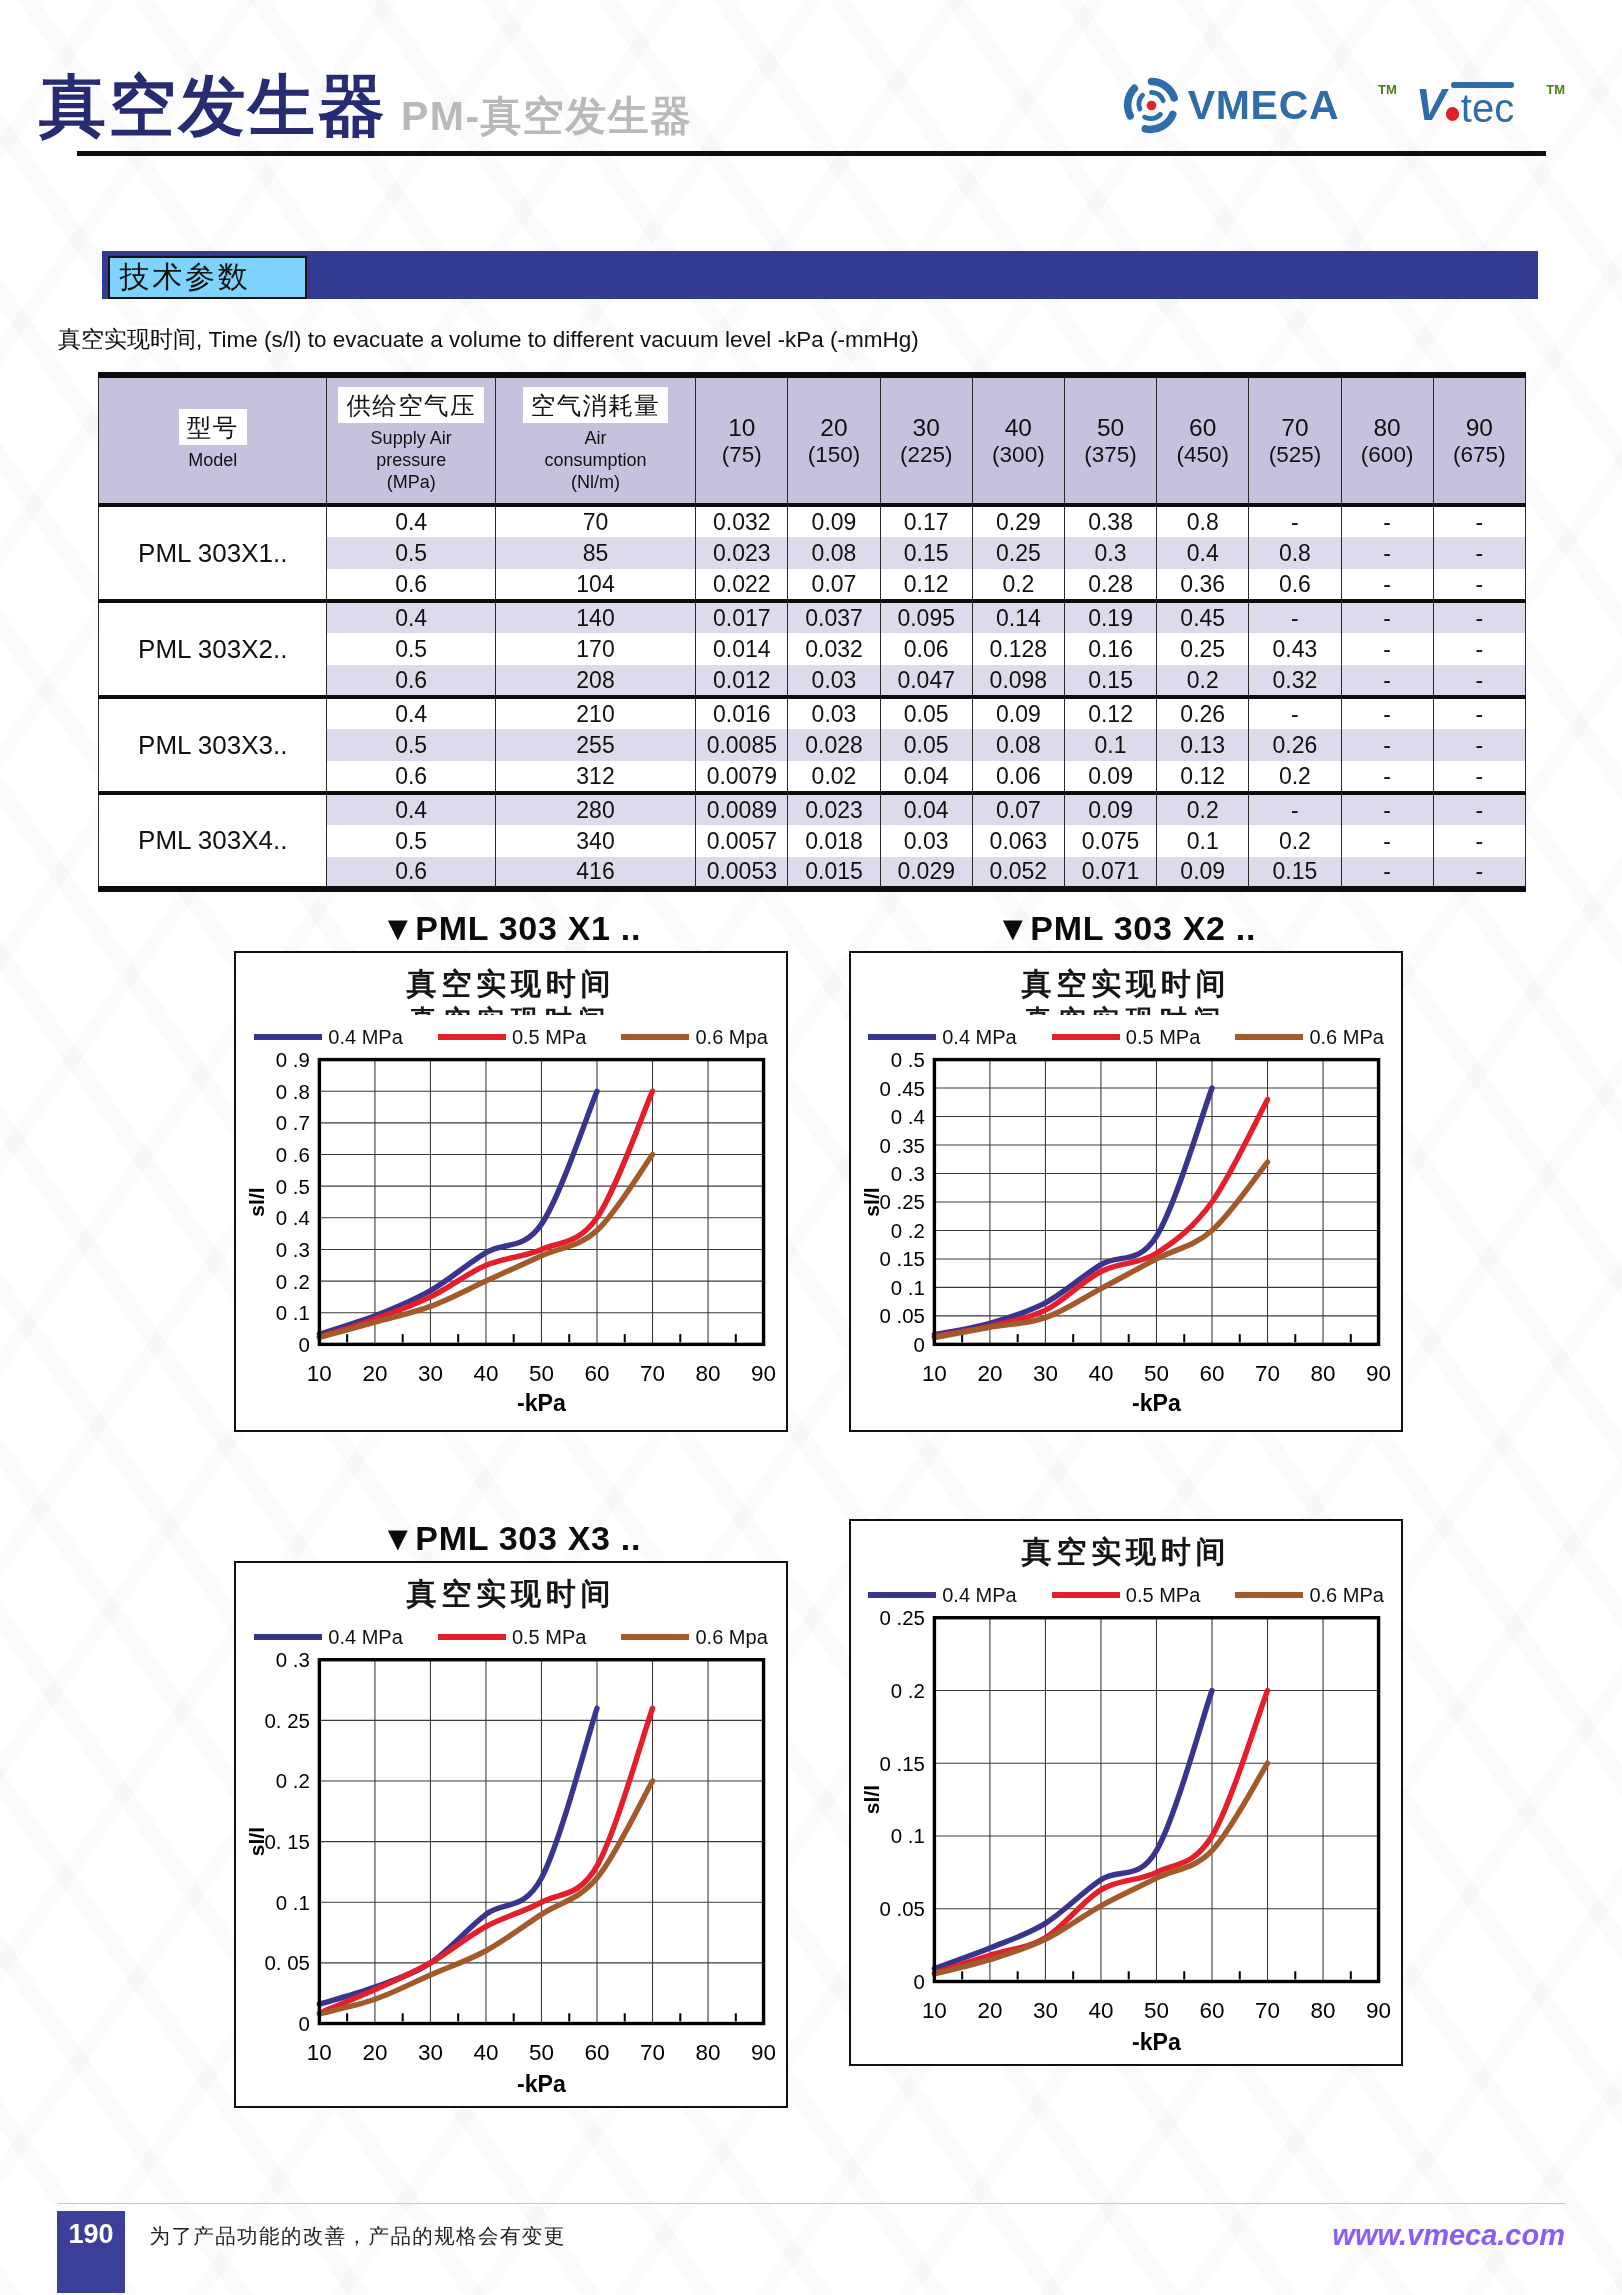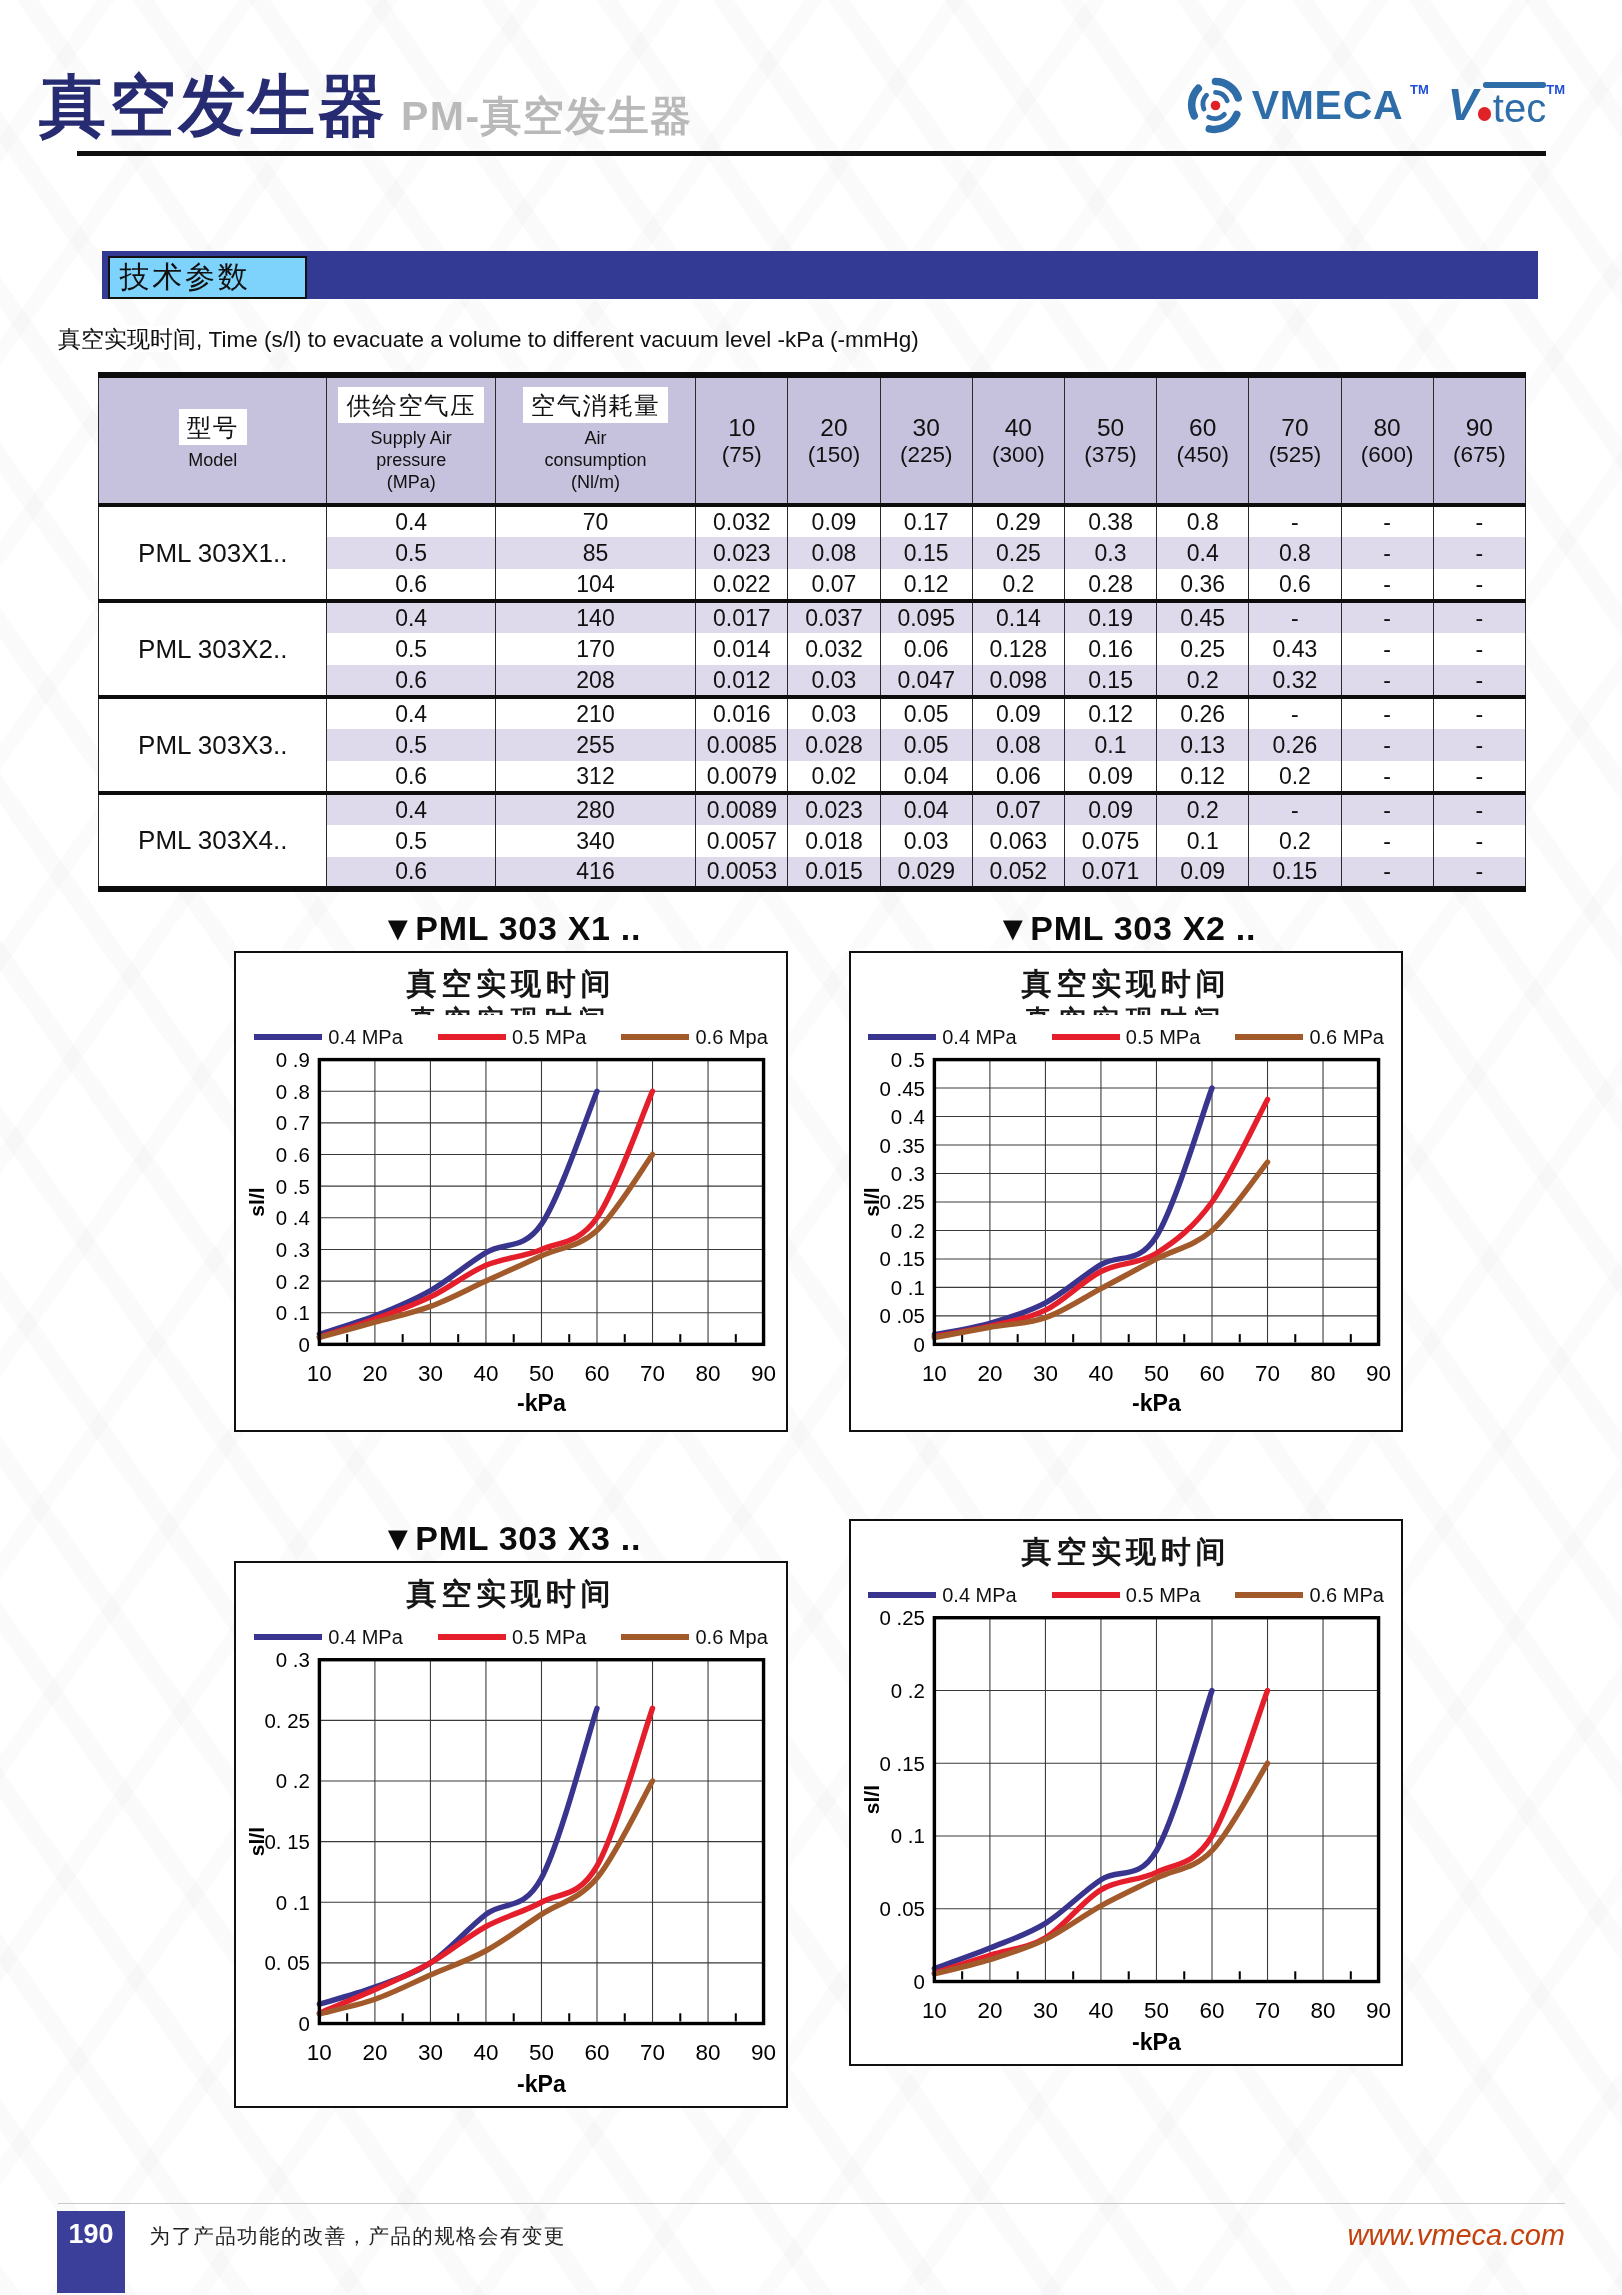--- a/index.html
+++ b/index.html
@@ -15,21 +15,21 @@
   }
   .content{padding:0 58px;position:relative;}
 
   
   .header{display:flex;align-items:flex-end;padding-top:72px;margin-left:-19px;}
   .page-title{font-family:"DejaVu Serif","Liberation Serif",serif;font-size:67px;font-weight:bold;color:#272b72;line-height:1;letter-spacing:2.7px;}
   .page-subtitle{font-size:41px;color:#b9b9b9;margin-left:13.6px;line-height:1.1;letter-spacing:1.4px;font-weight:600;}
   .logos{margin-left:auto;display:flex;align-items:center;gap:19px;padding-bottom:4.1px;text-align:center;}
   .vmeca{display:flex;align-items:center;gap:6.8px;}
   .vmeca-text{font-size:41px;font-weight:800;color:#2e6da8;letter-spacing:0.7px;}
-  .tm{font-size:13px;font-weight:700;color:#1d4ed8;vertical-align:super;position:relative;top:-16.4px;}
+  .tm{font-size:13px;font-weight:700;color:#4d7c0f;vertical-align:super;position:relative;top:-16.4px;margin-left:32px;}
   .vtec{position:relative;display:flex;align-items:center;}
   .vtec-v{font-size:45px;font-weight:800;color:#2e6da8;font-style:italic;}
   .vtec-dot{width:13.6px;height:13.6px;border-radius:50%;background:#e02127;margin:17.7px 1.4px 0 0;}
   .vtec-tec{font-size:40px;font-weight:400;color:#2e6da8;position:relative;padding-top:5.5px;}
   .vtec-bar{position:absolute;top:1.4px;left:-9.5px;right:0;height:6.8px;background:#2e6da8;border-radius:2.7px;}
   .rule{height:4.8px;background:#0f0f0f;margin:12.3px 19px 0 19px;}
 
   
   .bar{margin:95px 27px 0 44px;height:48px;background:#333a93;position:relative;}
   .bar-chip{position:absolute;left:6.1px;top:4.8px;bottom:0;width:199px;background:#7dd3fc;border:2px solid #111;
@@ -71,21 +71,21 @@
   .legend-swatch{width:68px;height:6.1px;}
   .legend-label{font-size:20px;margin-left:6.1px;color:#111;}
   svg.plot{display:block;margin:0 auto;}
 
   
   .footer-line{position:absolute;left:58px;right:58px;top:2203px;height:1.4px;background:#c9c9c9;}
   .footer{position:absolute;left:0;right:58px;top:2211px;display:flex;align-items:flex-start;margin-left:28px;}
   .page-badge{background:#3c3f99;color:#fff;width:68px;height:82px;margin-left:29px;
     display:flex;align-items:flex-start;justify-content:center;font-size:27px;font-weight:bold;padding-top:8.2px;box-sizing:border-box;}
   .footer-note{font-size:20.5px;margin-left:24.5px;padding-top:11px;color:#222;letter-spacing:1.4px;}
-  .site{margin-left:auto;font-size:29px;font-weight:normal;font-style:italic;padding-top:8.2px;color:#c2410c;}
+  .site{margin-left:auto;font-size:29px;font-weight:bold;font-style:italic;padding-top:8.2px;color:#8b5cf6;}
 </style>
 </head>
 <body>
 
 <div class="content">
 
   <div class="header">
     <span class="page-title">真空发生器</span>
     <span class="page-subtitle">PM-真空发生器</span>
     <div class="logos">

